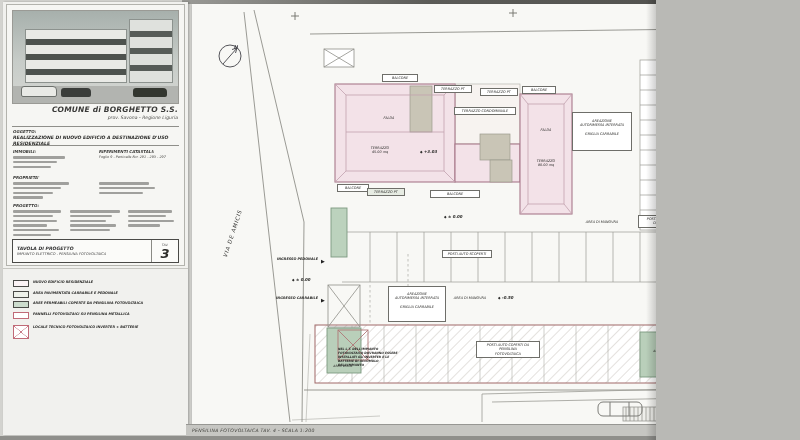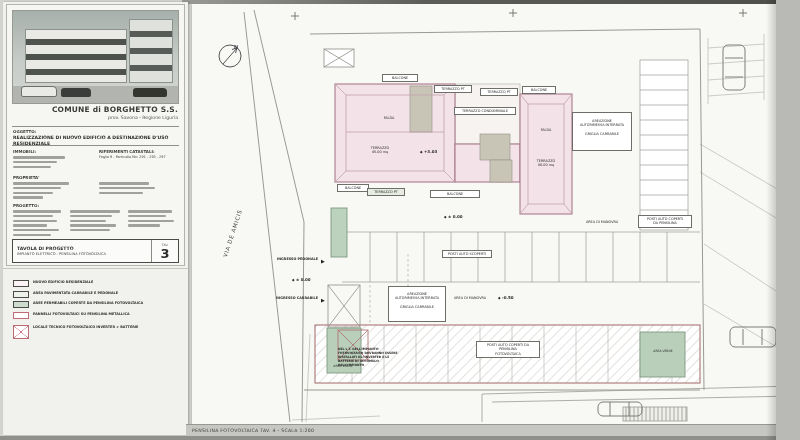--- a/index.html
+++ b/index.html
@@ -1,17 +1,17 @@
 <!DOCTYPE html>
 <html><head>
 <meta charset="utf-8">
 <style>
   html,body{margin:0;padding:0;background:#b9b9b5;}
-  #stage{position:relative;width:776px;height:440px;overflow:hidden;
-         background:#d3d3cf;font-family:"DejaVu Sans",sans-serif;color:#2c2c2a;}
+  #stage{position:relative;width:656px;height:440px;overflow:hidden;
+         background:#d3d3cf;font-family:"DejaVu Sans",sans-serif;color:#2c2c2a;font-style:italic;}
   
   .top-edge{position:absolute;left:182px;top:0;width:618px;height:4px;
     background:linear-gradient(90deg,#9a9a96,#5c5c58 40%,#4e4e4b);}
   .bottom-edge{position:absolute;left:0;top:436px;width:800px;height:4px;background:#8f8f8b;}
   .right-shade{position:absolute;right:0;top:0;width:10px;height:440px;
     background:linear-gradient(90deg,rgba(0,0,0,0),rgba(0,0,0,.18));}
 
   
   .left-sheet{position:absolute;left:3px;top:2px;width:185px;height:433px;
     background:#f1f1ee;box-shadow:1px 0 2px rgba(0,0,0,.25);}

